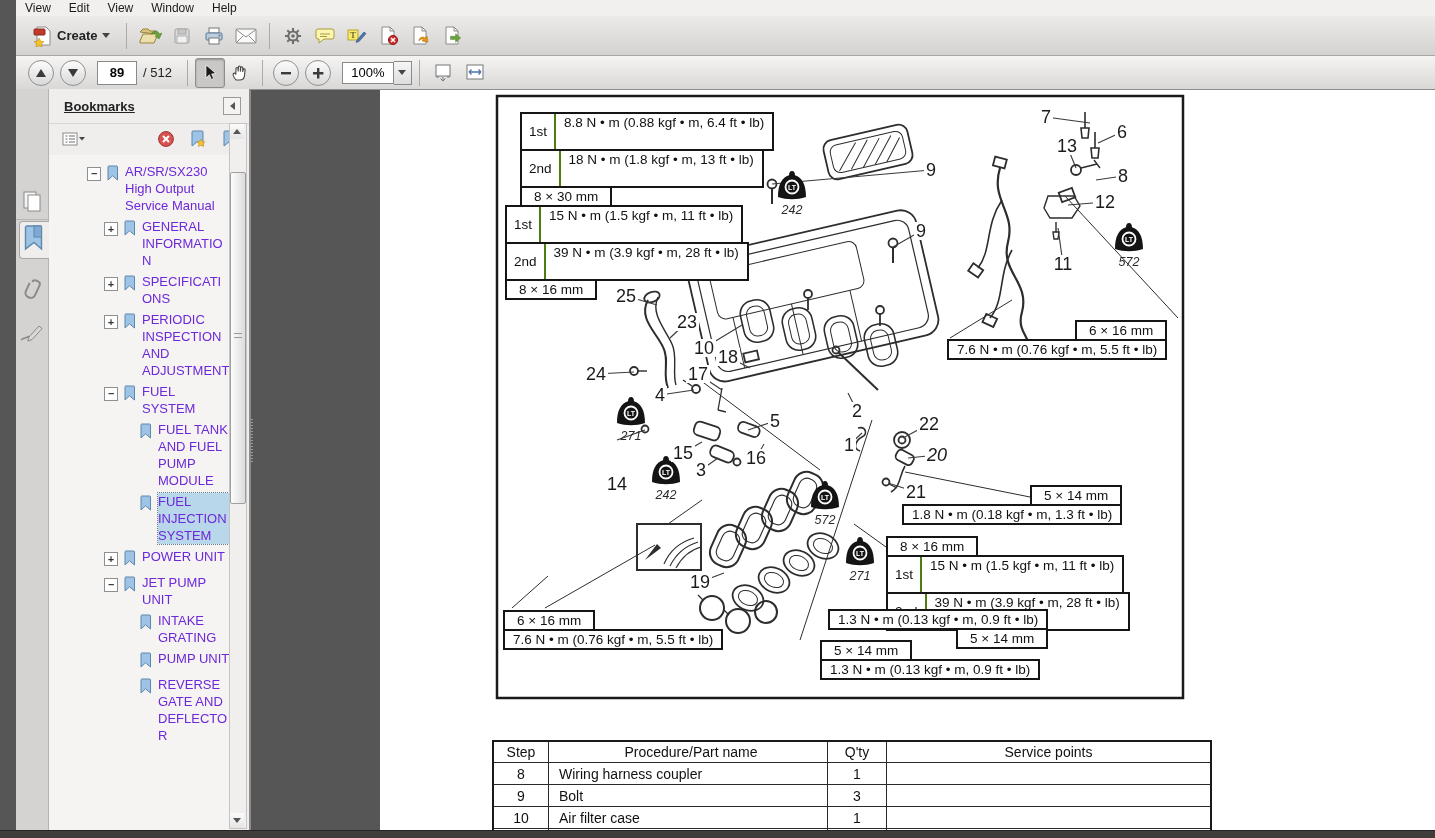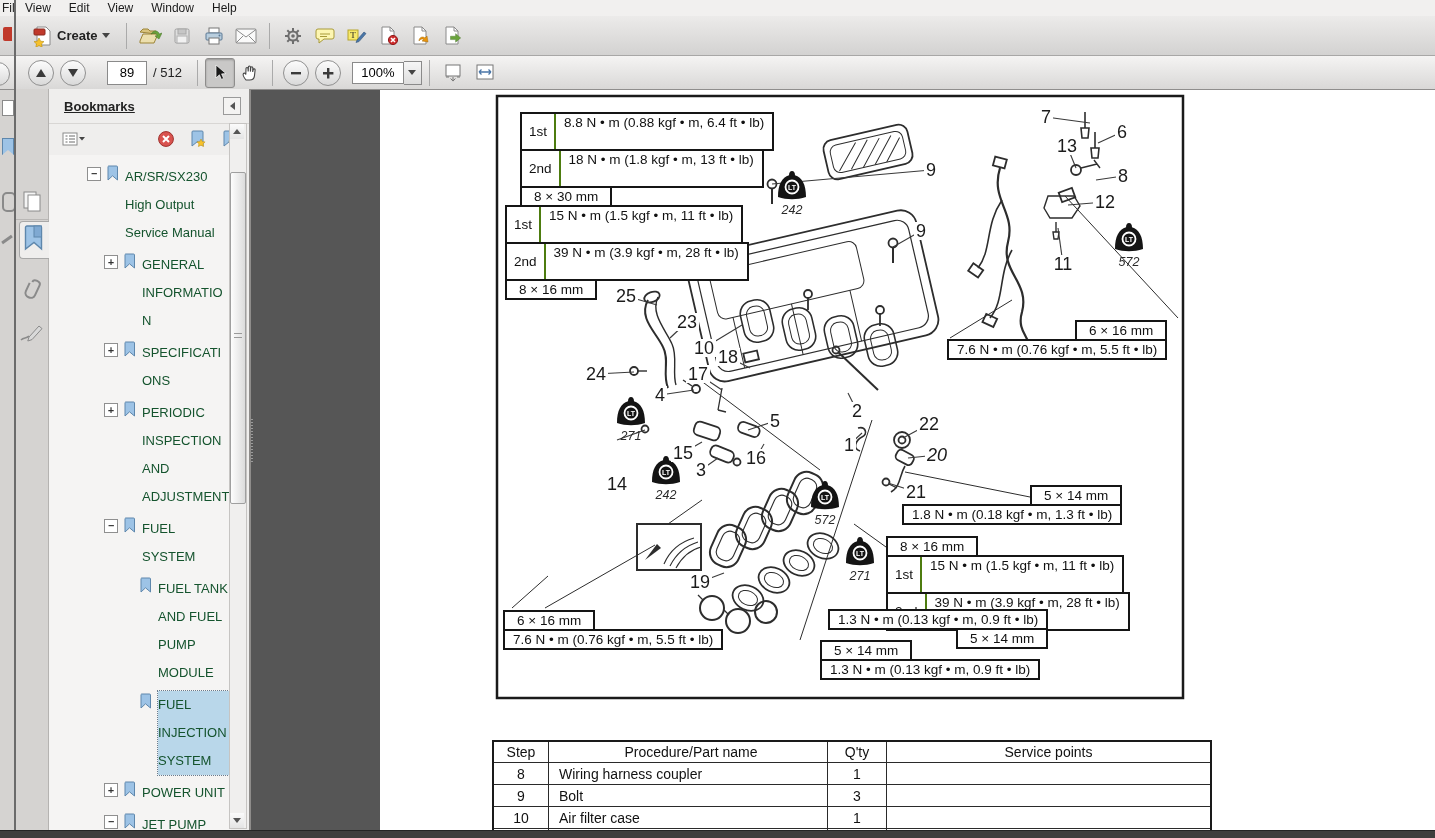--- a/index.html
+++ b/index.html
@@ -49,21 +49,21 @@
   #bm-header{position:absolute;left:0;top:0;width:100%;height:34px;border-bottom:1px solid #d8d6d4;display:flex;align-items:center;}
   #bm-title{font-size:13px;font-weight:bold;color:#222;padding-left:15px;text-decoration:underline;}
   #bm-collapse{position:absolute;right:8px;top:8px;width:16px;height:16px;border:1px solid #9a9a9a;background:#f4f3f2;display:flex;align-items:center;justify-content:center;}
   .tri-left{width:0;height:0;border-top:4px solid transparent;border-bottom:4px solid transparent;border-right:5px solid #555;}
   #bm-toolbar{position:absolute;left:0;top:34px;width:100%;height:32px;display:flex;align-items:center;}
   #bm-tree{position:absolute;left:0;top:66px;width:182px;bottom:0;overflow:hidden;background:#f5f4f3;padding-top:6px;box-sizing:border-box;}
   .bm-item{display:flex;align-items:flex-start;padding:2px 0 2px 38px;}
   .exp{flex:0 0 12px;height:12px;border:1px solid #8f8f8f;background:#fff;font:bold 10px/11px "DejaVu Sans Mono",monospace;text-align:center;color:#333;margin:4px 4px 0 0;}
   .exp-spacer{flex:0 0 17px;}
   .bm-ic{flex:0 0 15px;margin:2px 5px 0 0;}
-  .bm-label{font-size:13px;line-height:28px;color:#14532d;overflow-wrap:anywhere;}
+  .bm-label{font-size:13px;line-height:17px;color:#6d28d9;overflow-wrap:anywhere;}
   .bm-label.selected{background:#b9d7ea;outline:1px dotted #6b7b8c;}
 
   
   #bm-scroll{position:absolute;right:2px;top:34px;bottom:2px;width:16px;background:#f0efee;border:1px solid #c6c4c2;}
   .sb-arrow{position:absolute;left:0;width:14px;height:15px;display:flex;align-items:center;justify-content:center;background:linear-gradient(#fbfbfb,#e4e4e4);}
   .sb-tri{width:0;height:0;border-left:4px solid transparent;border-right:4px solid transparent;}
   #bm-thumb{position:absolute;left:0;top:48px;width:14px;height:330px;background:linear-gradient(90deg,#fdfdfd,#dcdcdc);border:1px solid #9f9f9f;border-radius:2px;}
   #bm-thumb .grip{margin:160px auto 0;width:8px;border-top:1px solid #9a9a9a;border-bottom:1px solid #9a9a9a;height:3px;}
 
   
@@ -92,31 +92,20 @@
   .col-step{width:46px;text-align:center;} .col-proc{width:264px;text-align:left;padding-left:10px !important;}
   .col-qty{width:50px;text-align:center;} .col-svc{width:315px;}
 
   #bottom-strip{left:0;top:830px;width:1435px;height:8px;background:#3f3e3d;border-top:1px solid #242424;z-index:6;}
 </style>
 </head>
 <body>
 
 <div id="screen">
 
-  <div id="behind-strip" class="abs">
-    <div id="behind-menu" class="abs">Fil</div>
-    <div id="behind-tb1" class="abs"></div>
-    <div id="behind-tb2" class="abs"></div>
-    <div class="sliver" style="left:3px;top:27px;width:9px;height:14px;background:#c0392b;border-radius:2px 0 0 2px;"></div>
-    <div class="sliver" style="left:-14px;top:62px;width:22px;height:22px;border-radius:50%;background:linear-gradient(#fcfcfc,#d9d9d9);border:1px solid #909090;"></div>
-    <div class="sliver" style="left:2px;top:100px;width:10px;height:14px;border:1px solid #8a8a8a;background:#fff;"></div>
-    <div class="sliver" style="left:2px;top:138px;width:10px;height:15px;background:#9dc3e6;border:1px solid #5e87ac;clip-path:polygon(0 0,100% 0,100% 100%,50% 70%,0 100%);"></div>
-    <div class="sliver" style="left:2px;top:192px;width:10px;height:16px;border:2px solid #8a8a8a;border-radius:5px;background:transparent;"></div>
-    <div class="sliver" style="left:1px;top:238px;width:12px;height:3px;background:#8a8a8a;transform:rotate(-35deg);"></div>
-  </div>
 
   <div id="mainwin" class="abs"></div>
 
   <div id="menubar" class="abs">
     <span class="menu-item">View</span>
     <span class="menu-item">Edit</span>
     <span class="menu-item">View</span>
     <span class="menu-item">Window</span>
     <span class="menu-item">Help</span>
   </div>
@@ -212,21 +201,21 @@
     </svg>
   </div>
 
   <div id="toolbar2" class="abs">
     <div class="circle-btn" style="margin-left:12px;">
         <span class="tri-up"></span>
       </div>
     <div class="circle-btn">
         <span class="tri-down"></span>
       </div>
-    <input id="page-input" style="margin-left: 18px;" value="89">
+    <input id="page-input" style="margin-left: 8px; font-weight: bold;" value="89">
     <span id="page-count">/ 512</span>
     <div class="tsep"></div>
     <div class="tool-toggle active">
       <svg width="20" height="20" viewBox="0 0 20 20">
         <path d="M6,2 L6,15 L9.4,11.8 L11.4,16.4 L13.6,15.4 L11.6,10.9 L16,10.6 Z" fill="#1a1a1a" stroke="#fff" stroke-width=".7"></path>
       </svg>
     </div>
     <div class="tool-toggle">
       <svg width="20" height="20" viewBox="0 0 20 20">
         <path d="M6,17 c-2,-2.5 -3.5,-5.5 -2.5,-6.5 c.8,-.8 1.8,0 2.3,1 L6,5.5 a1,1 0 0 1 2,0 l.2,3 .2,-4.5 a1,1 0 0 1 2,0 l0,4.6 .4,-3.8 a1,1 0 0 1 2,0 l-.1,4.2 .5,-2.3 a.95,.95 0 0 1 1.9,.3 l-.6,5.6 c-.3,3 -2.3,4.4 -4.8,4.4 z" fill="#fff" stroke="#444" stroke-width="1.1"></path>
@@ -401,20 +390,21 @@
           <span class="bm-ic"><svg width="15" height="16" viewBox="0 0 15 16">
               <path d="M3.5,1 h8 a1,1 0 0 1 1,1 v13 L7.5,10.8 3,15 V2 a1,1 0 0 1 .5,-1 z" fill="#9dc3e6" stroke="#5e87ac"></path>
             </svg></span>
           <span class="bm-label">PUMP UNIT</span>
         </div>
         <div class="bm-item" style="padding-left: 72px;">
           <span class="exp-spacer"></span>
           <span class="bm-ic"><svg width="15" height="16" viewBox="0 0 15 16">
               <path d="M3.5,1 h8 a1,1 0 0 1 1,1 v13 L7.5,10.8 3,15 V2 a1,1 0 0 1 .5,-1 z" fill="#9dc3e6" stroke="#5e87ac"></path>
             </svg></span>
+          <span class="bm-label">REVERSE GATE AND DEFLECTOR</span>
         </div>
       </div>
     <div id="bm-scroll">
       <div class="sb-arrow" style="top:0;">
           <span class="sb-tri" style="border-bottom:5px solid #555;"></span>
         </div>
       <div id="bm-thumb">
           <div class="grip"></div>
         </div>
       <div class="sb-arrow" style="bottom:0;">

